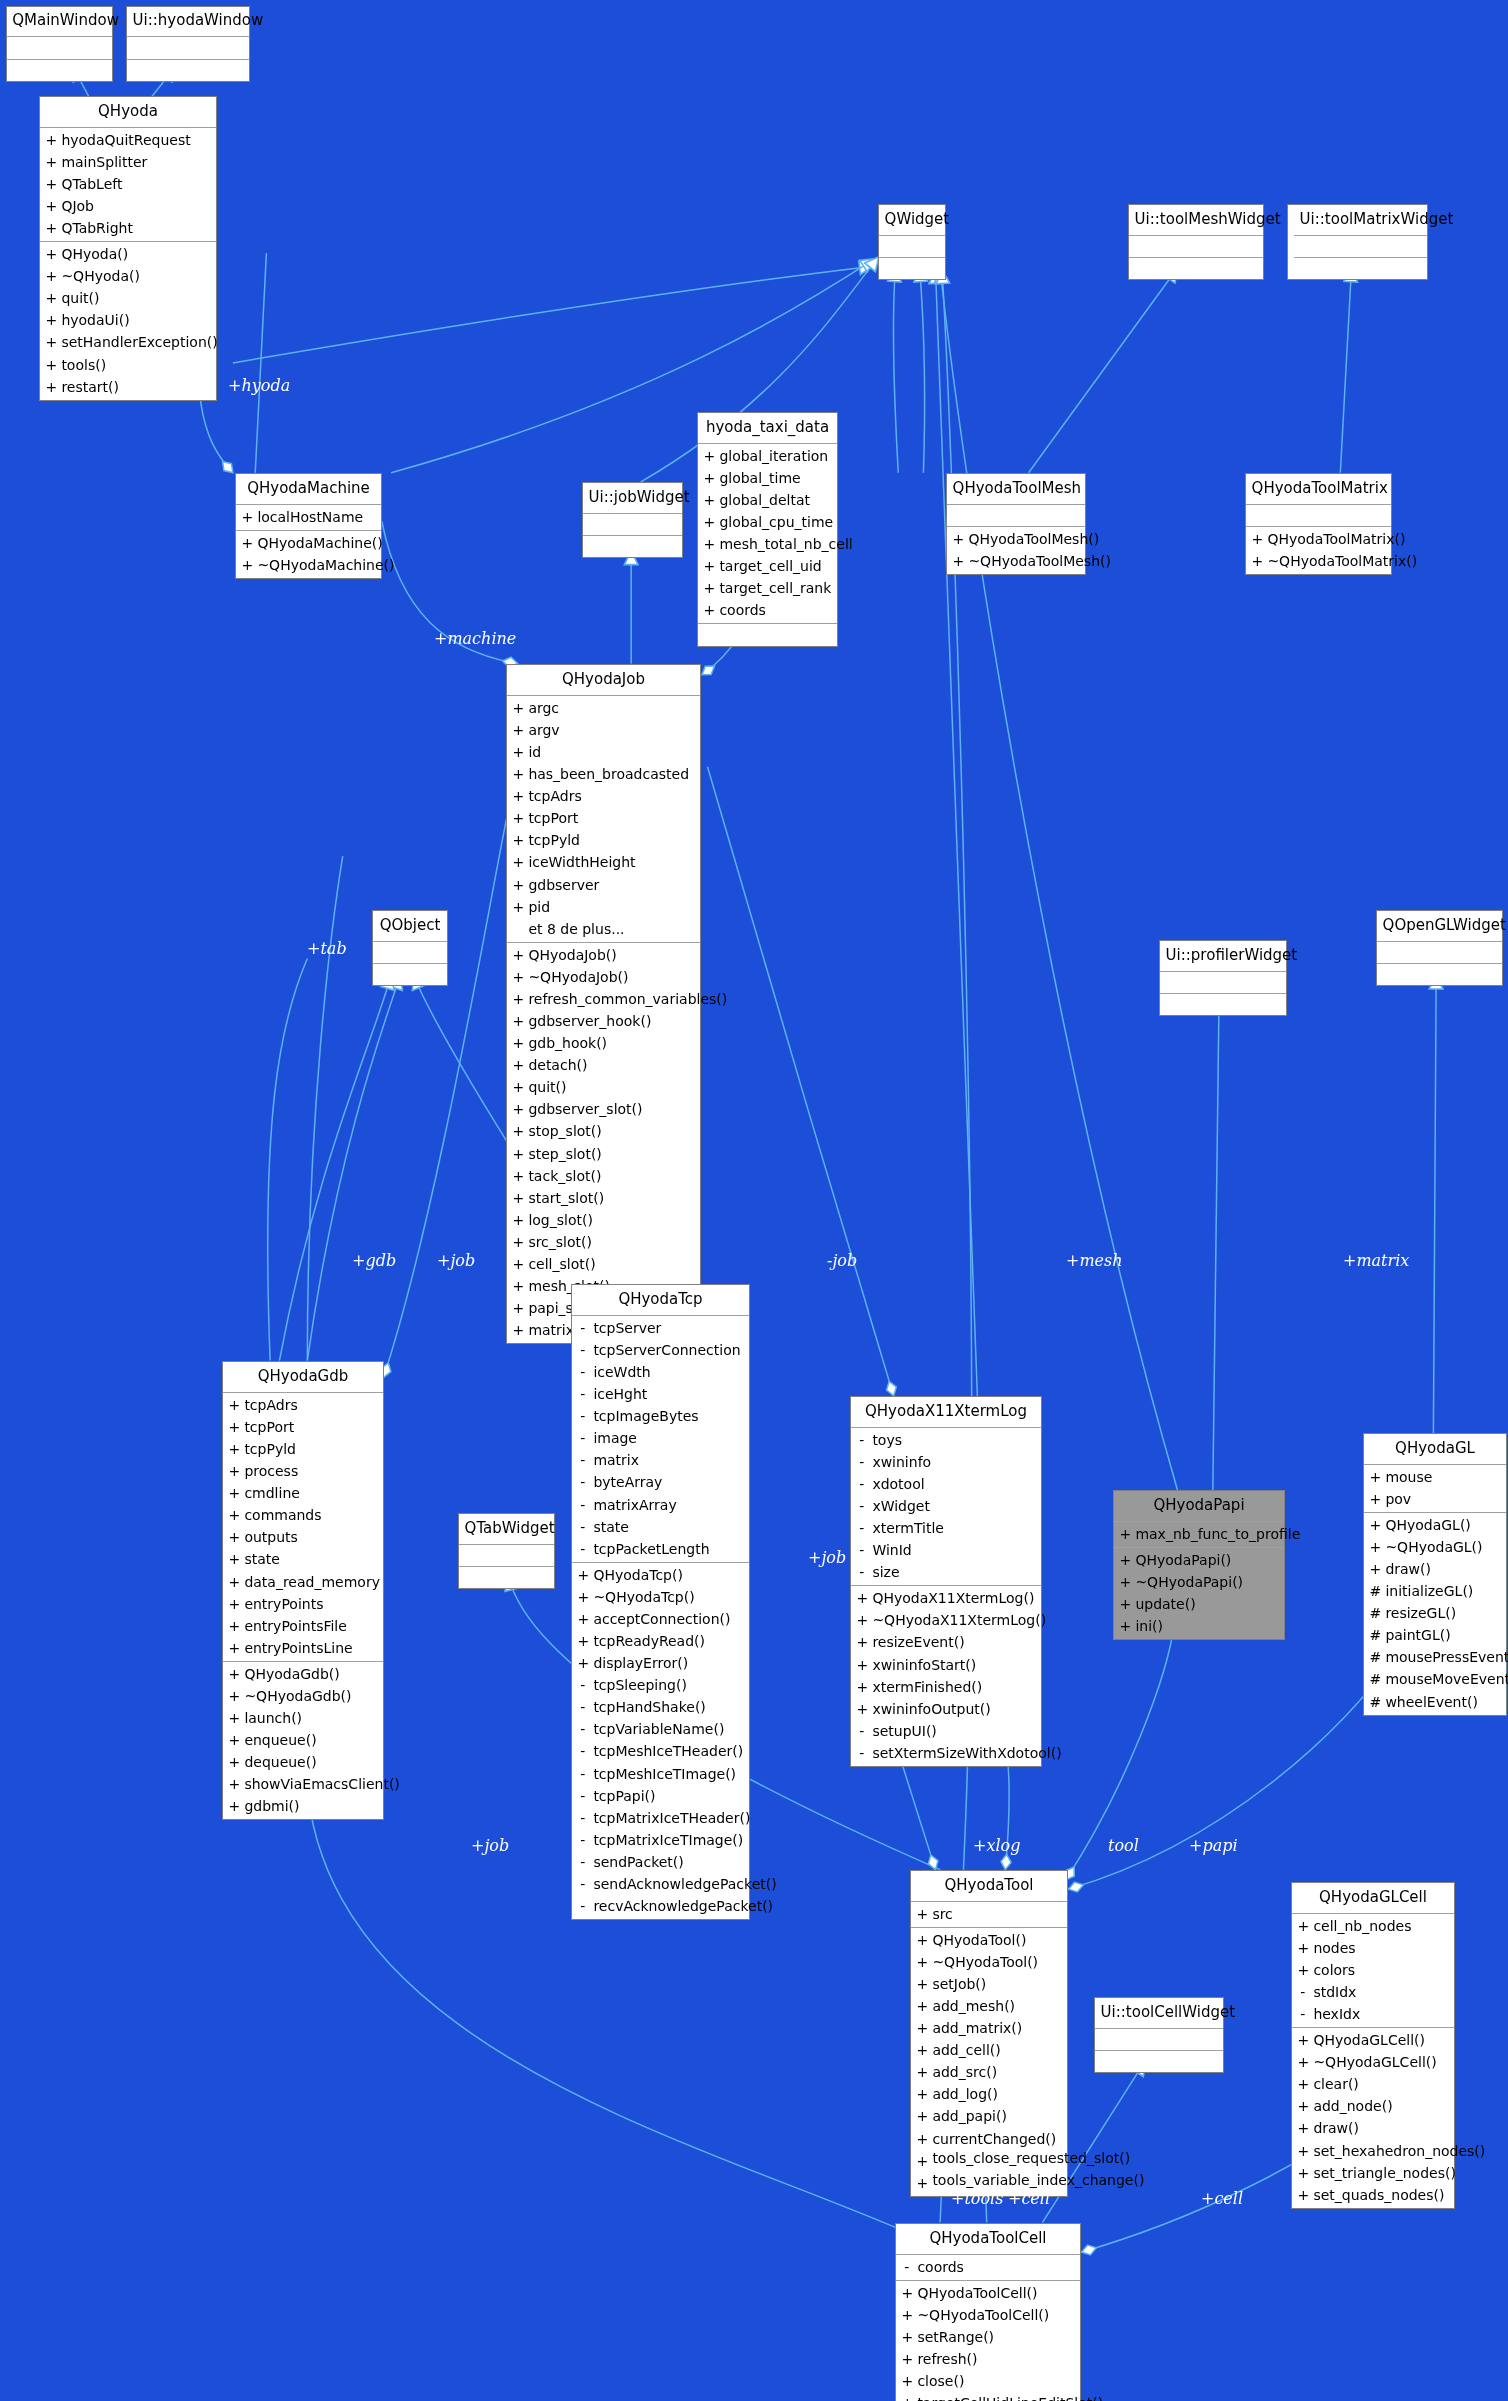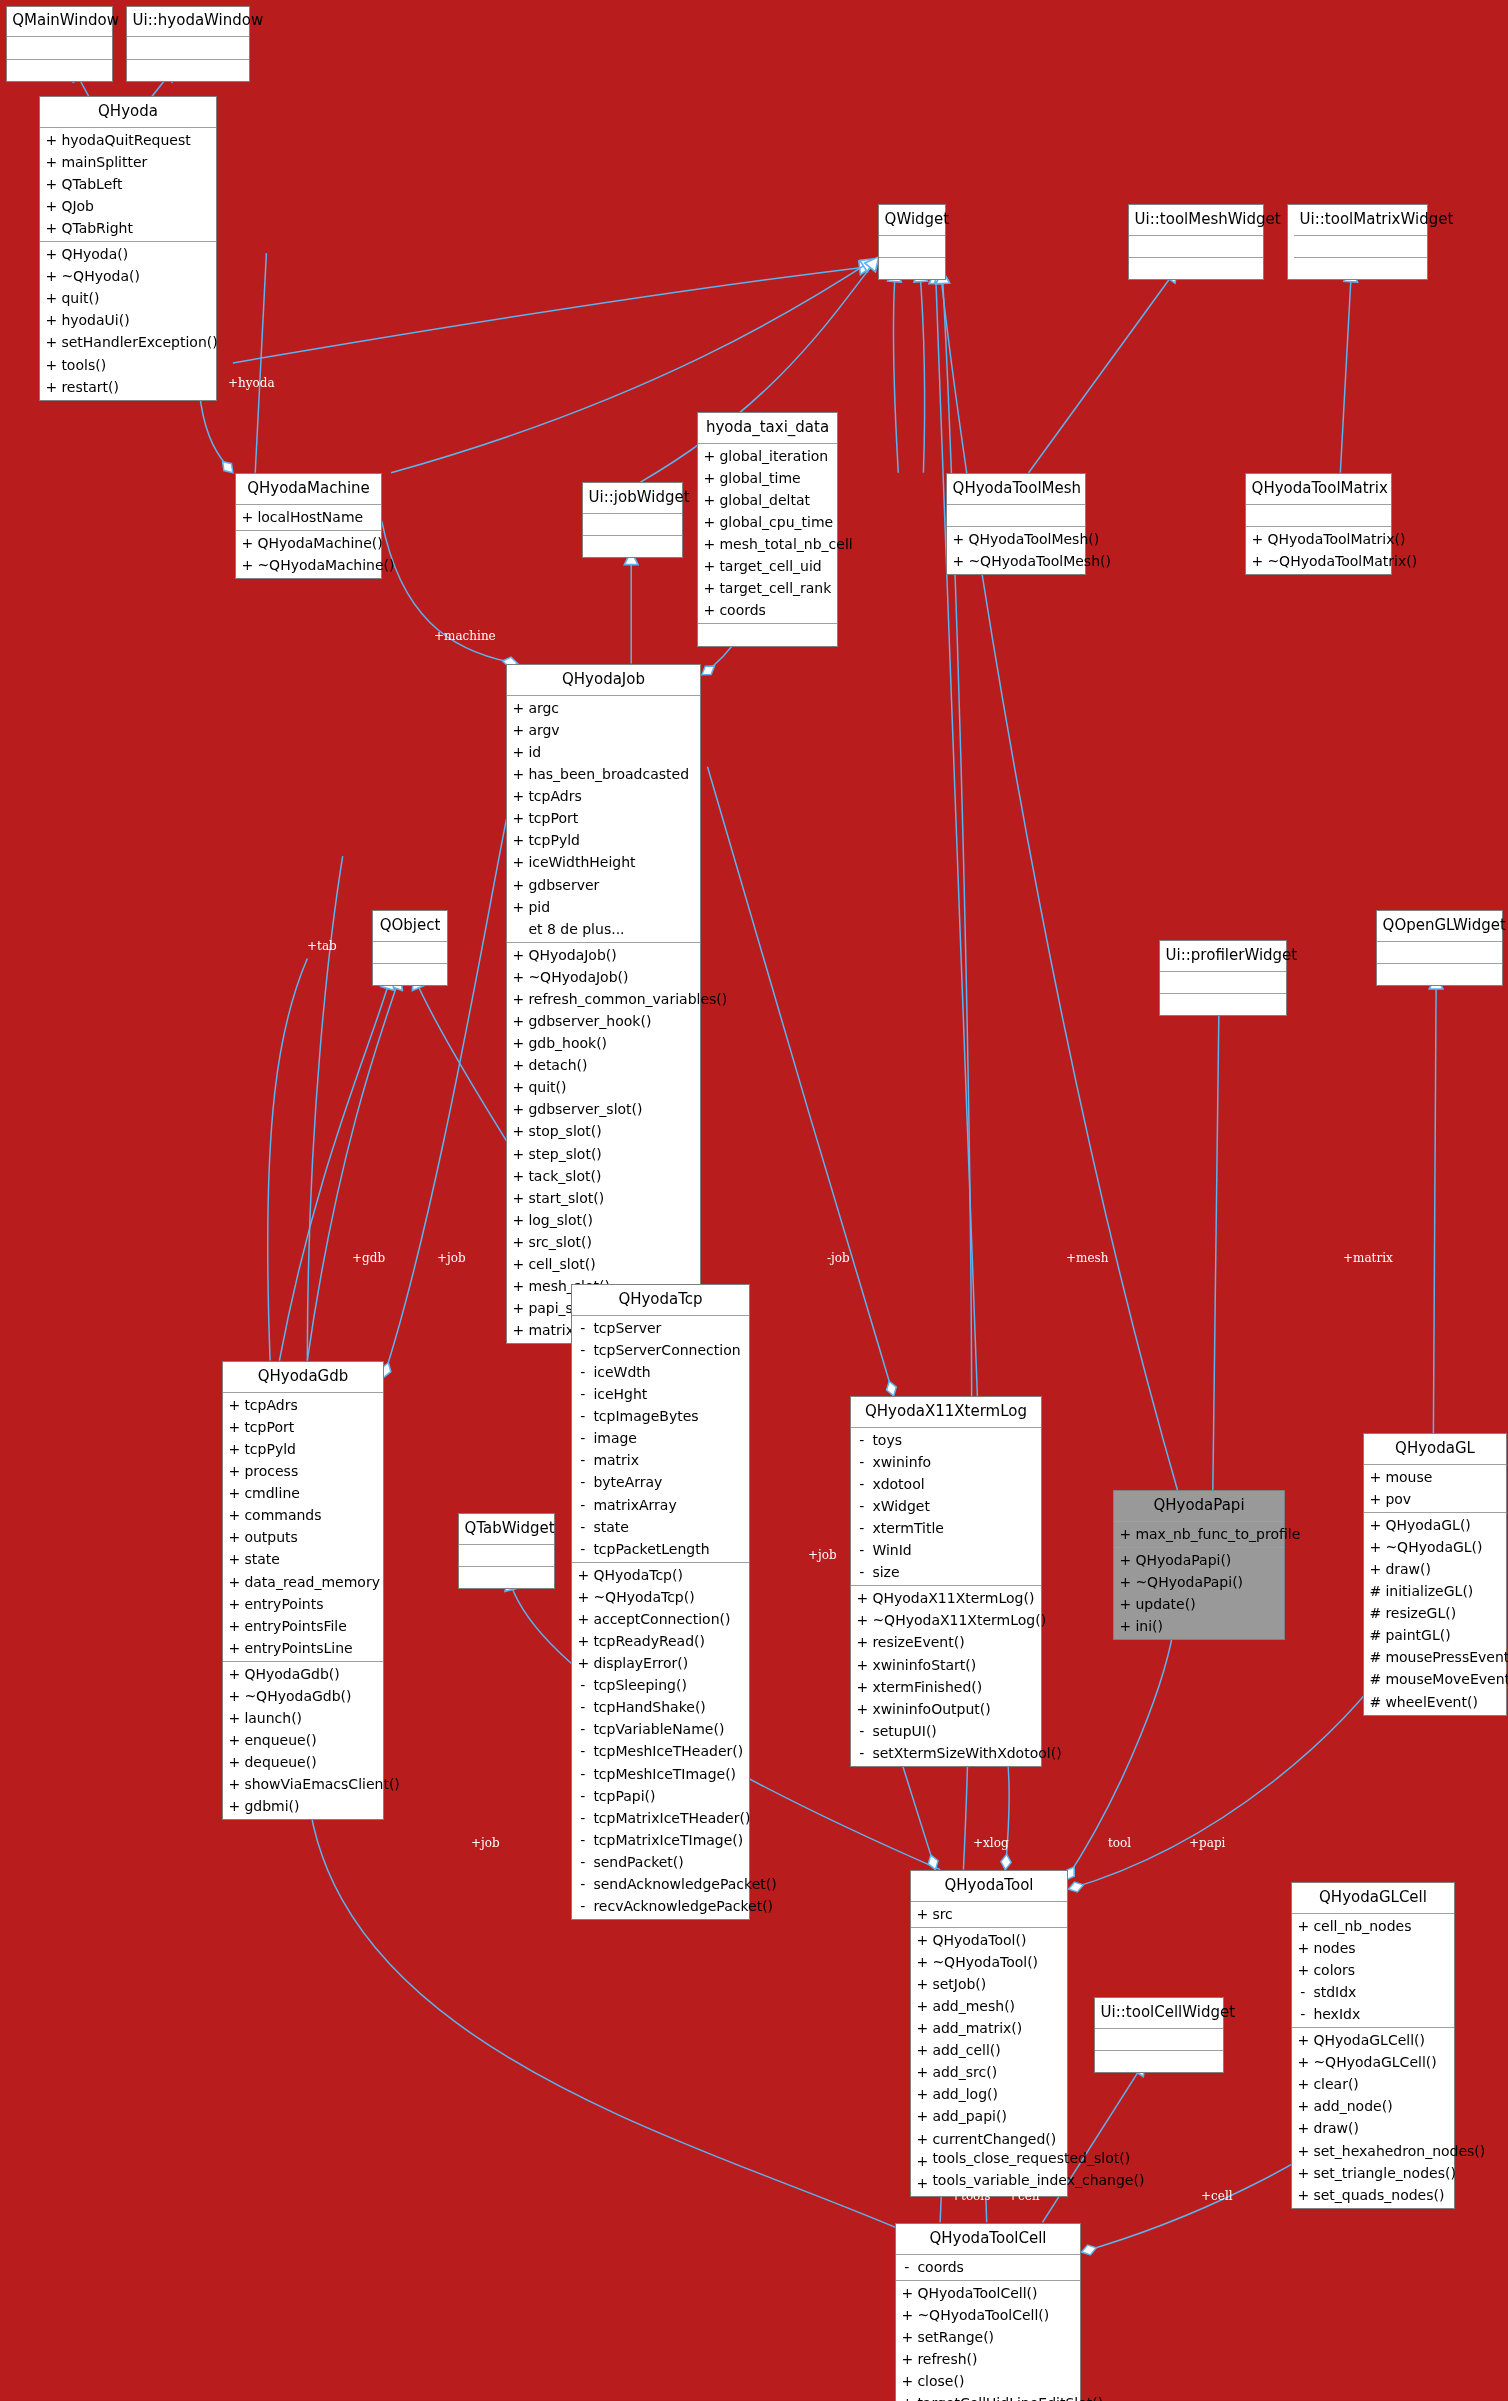--- a/index.html
+++ b/index.html
@@ -1,19 +1,19 @@
 <!DOCTYPE html>
 <html style="font-size:15px"><head>
 <meta charset="utf-8">
 <style>
   html,body{margin:0;padding:0;background:#000;}
   #canvas{
     position:relative;
     width:1509px;height:2401px;
-    background:#b91c1c;
+    background:#1d4ed8;
     font-family:"DejaVu Sans","Liberation Sans",sans-serif;
     overflow:hidden;
   }
   svg#edges{position:absolute;left:0;top:0;width:1509px;height:2401px;pointer-events:none;}
   .uml-class{
     position:absolute;
     background:#ffffff;
     border:0.9px solid #808080;
     box-sizing:border-box;
     color:#000;
@@ -42,23 +42,24 @@
     gap:5.6px;
   }
   .member .vis{width:10.2px;display:inline-block;text-align:center;flex:0 0 10.2px;}
   .member .nm{display:inline-block;}
   .member.wrap{white-space:normal;}
   .member.wrap .nm{white-space:normal;line-height:1.18;}
   .edge-label{
     position:absolute;
     color:#ffffff;
     font-family:"DejaVu Serif","Liberation Serif",serif;
-    font-size:12px;
+    font-size:16px;
     white-space:nowrap;
     background:transparent;
+    font-style:italic;
   }
 </style>
 </head>
 <body>
 
 <div id="canvas">
 
   <svg id="edges" viewBox="0 0 1621 2580" xmlns="http://www.w3.org/2000/svg">
     <defs>
       <marker id="hollowTri" viewBox="0 0 12 12" refX="11" refY="6" markerWidth="11" markerHeight="11" orient="auto-start-reverse">

